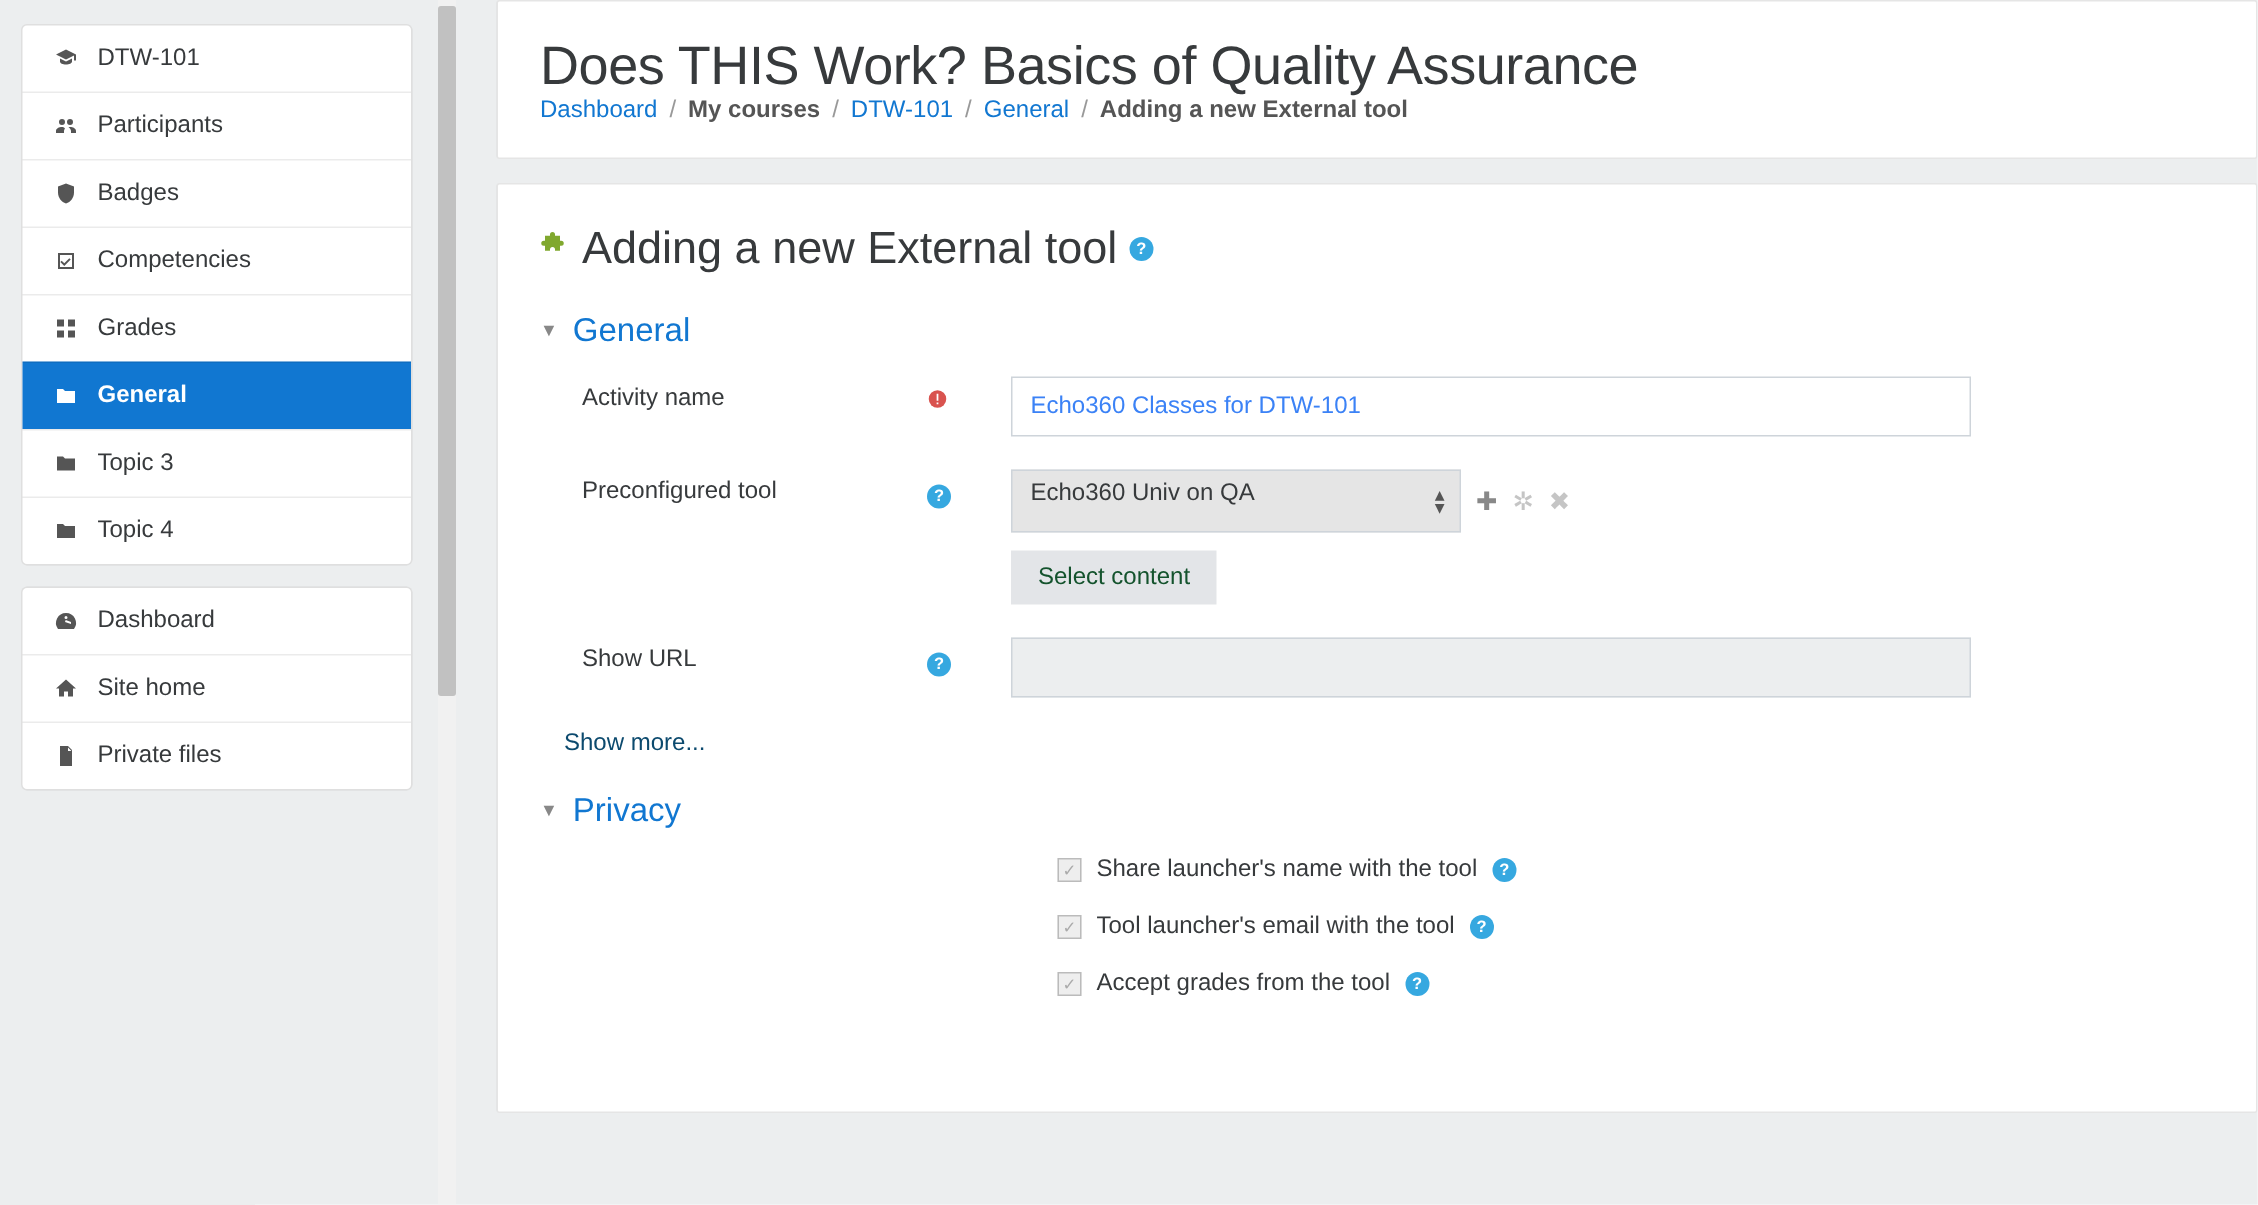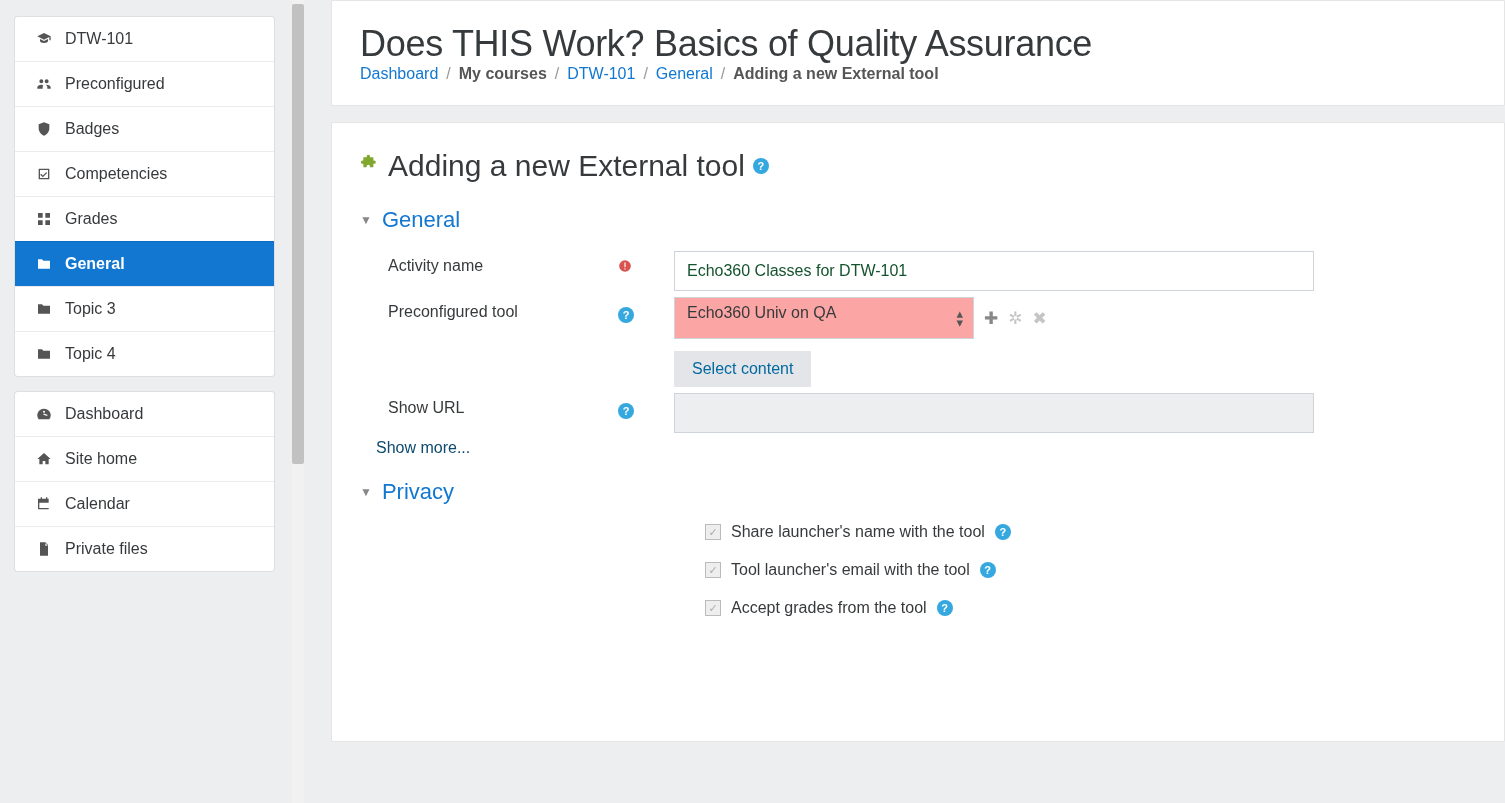--- a/index.html
+++ b/index.html
@@ -140,21 +140,21 @@
   }
   .section-heading h3 {
     font-size: 22px;
     font-weight: 400;
     color: #1177d1;
   }
 
   .form-row {
     display: flex;
     align-items: flex-start;
-    margin-bottom: 6px;
+    margin-bottom: 22px;
   }
   .form-label {
     width: 258px;
     padding-left: 28px;
     padding-top: 6px;
     font-size: 16px;
     color: #373a3c;
     display: flex;
     align-items: center;
     gap: 8px;
@@ -174,51 +174,51 @@
     flex: 1;
     max-width: 680px;
   }
   .text-input {
     width: 640px;
     height: 40px;
     border: 1px solid #ced4da;
     padding: 6px 12px;
     font-size: 16px;
     font-family: inherit;
-    color: #14532d;
+    color: #3b82f6;
   }
   .text-input[disabled] { background: #eceeef; color:#888; }
   .select-wrap {
     display: flex;
     align-items: center;
     gap: 10px;
   }
   .select {
     width: 300px;
     height: 42px;
     border: 1px solid #ced4da;
     padding: 6px 30px 6px 12px;
     font-size: 16px;
     font-family: inherit;
-    background:#fca5a5;
+    background:#e5e5e5;
     position: relative;
   }
   .select-caret {
     position:absolute; right:10px; top:50%; transform:translateY(-50%);
     font-size:13px; color:#555; line-height:0.6;
     display:flex; flex-direction:column; gap:1px;
   }
   .tool-icons { display:flex; gap:10px; color:#c5c5c5; font-size:17px; }
   .btn {
     display:inline-block;
     padding: 9px 18px;
     background:#e3e5e8;
     border:none;
     font-size:16px;
-    color:#0369a1;
+    color:#14532d;
     cursor:pointer;
     margin-top: 12px;
   }
   .showmore {
     margin-left: 16px;
     color:#0c4a6e;
     font-size:16px;
     cursor:pointer;
   }
 
@@ -245,21 +245,21 @@
           </svg>
         </span>
         <span>DTW-101</span>
       </div>
       <div class="nav-item">
         <span class="icon">
           <svg width="16" height="16" viewBox="0 0 24 24" fill="currentColor">
             <path d="M8 11a3 3 0 100-6 3 3 0 000 6zm8 0a3 3 0 100-6 3 3 0 000 6zm-8 2c-3 0-6 1.5-6 4v2h8v-2c0-1 .4-1.9 1-2.6C10 13.2 9 13 8 13zm8 0c-.5 0-1 .05-1.5.14C16 14 17 15.4 17 17v2h5v-2c0-2.5-3-4-6-4z"></path>
           </svg>
         </span>
-        <span>Preconfigured</span>
+        <span>Participants</span>
       </div>
       <div class="nav-item">
         <span class="icon">
           <svg width="16" height="16" viewBox="0 0 24 24" fill="currentColor">
             <path d="M12 2 4 5v6c0 5 3.4 9.7 8 11 4.6-1.3 8-6 8-11V5l-8-3z"></path>
           </svg>
         </span>
         <span>Badges</span>
       </div>
       <div class="nav-item">
@@ -312,28 +312,20 @@
         </span>
         <span>Dashboard</span>
       </div>
       <div class="nav-item">
         <span class="icon">
           <svg width="16" height="16" viewBox="0 0 24 24" fill="currentColor">
             <path d="M12 3 2 12h3v8h5v-5h4v5h5v-8h3L12 3z"></path>
           </svg>
         </span>
         <span>Site home</span>
-      </div>
-      <div class="nav-item">
-        <span class="icon">
-          <svg width="16" height="16" viewBox="0 0 24 24" fill="currentColor">
-            <path d="M5 4h2V2h2v2h6V2h2v2h2v16H3V4h2zm0 6v8h14v-8H5z"></path>
-          </svg>
-        </span>
-        <span>Calendar</span>
       </div>
       <div class="nav-item">
         <span class="icon">
           <svg width="16" height="16" viewBox="0 0 24 24" fill="currentColor">
             <path d="M6 2h8l4 4v16H6V2zm8 1.5V7h3.5L14 3.5z"></path>
           </svg>
         </span>
         <span>Private files</span>
       </div>
     </div>

